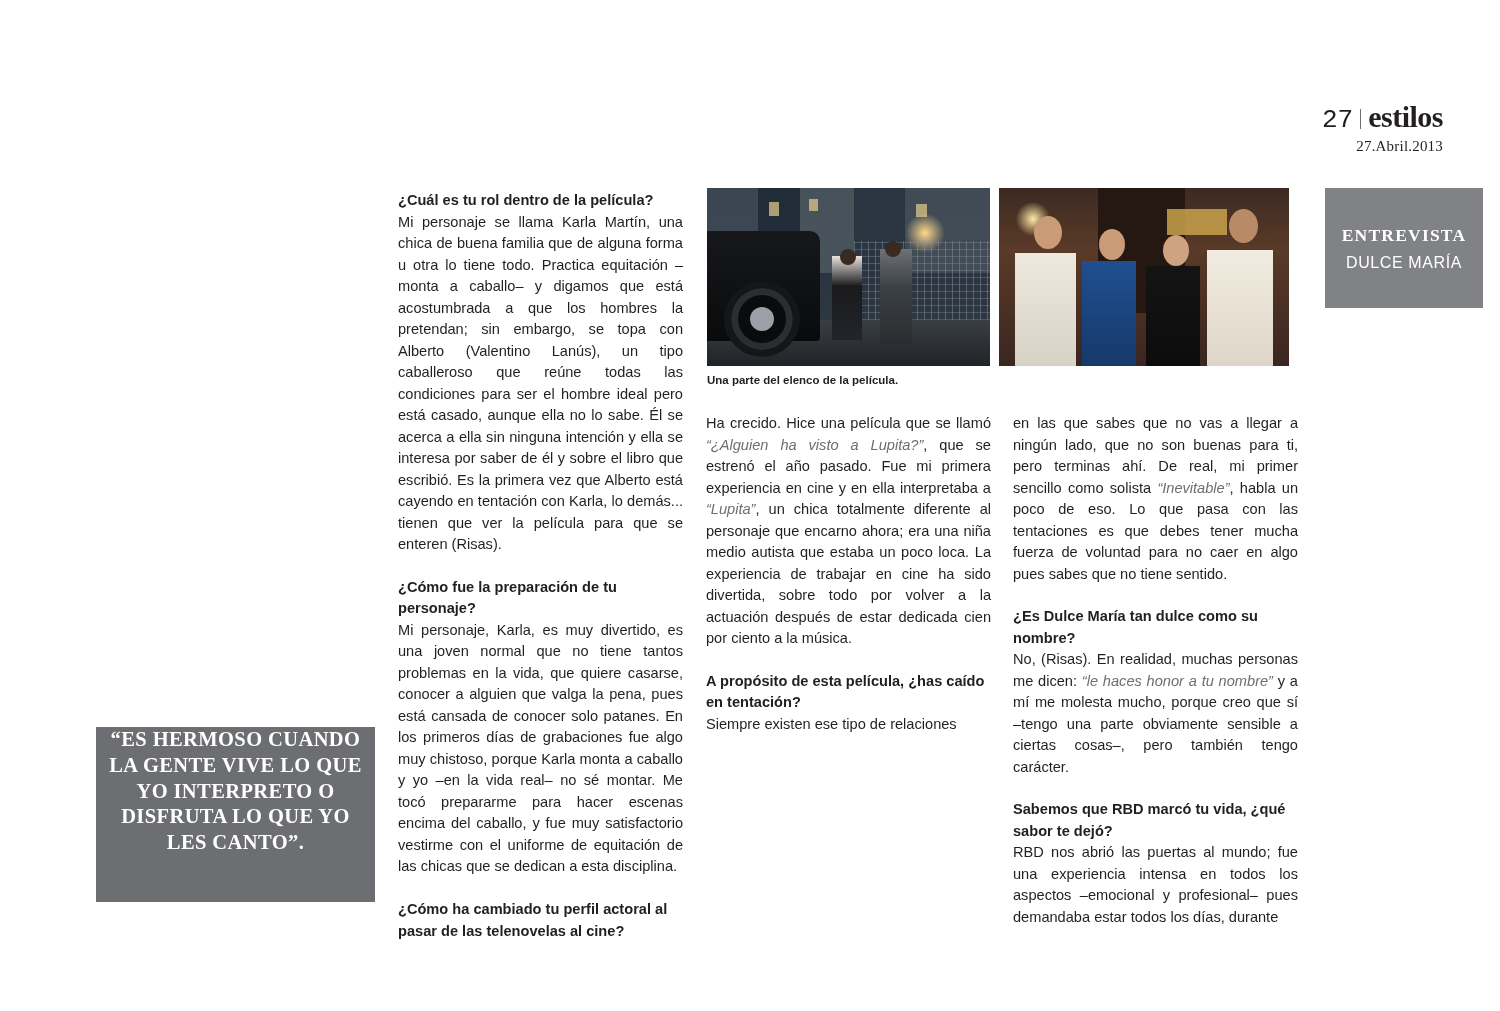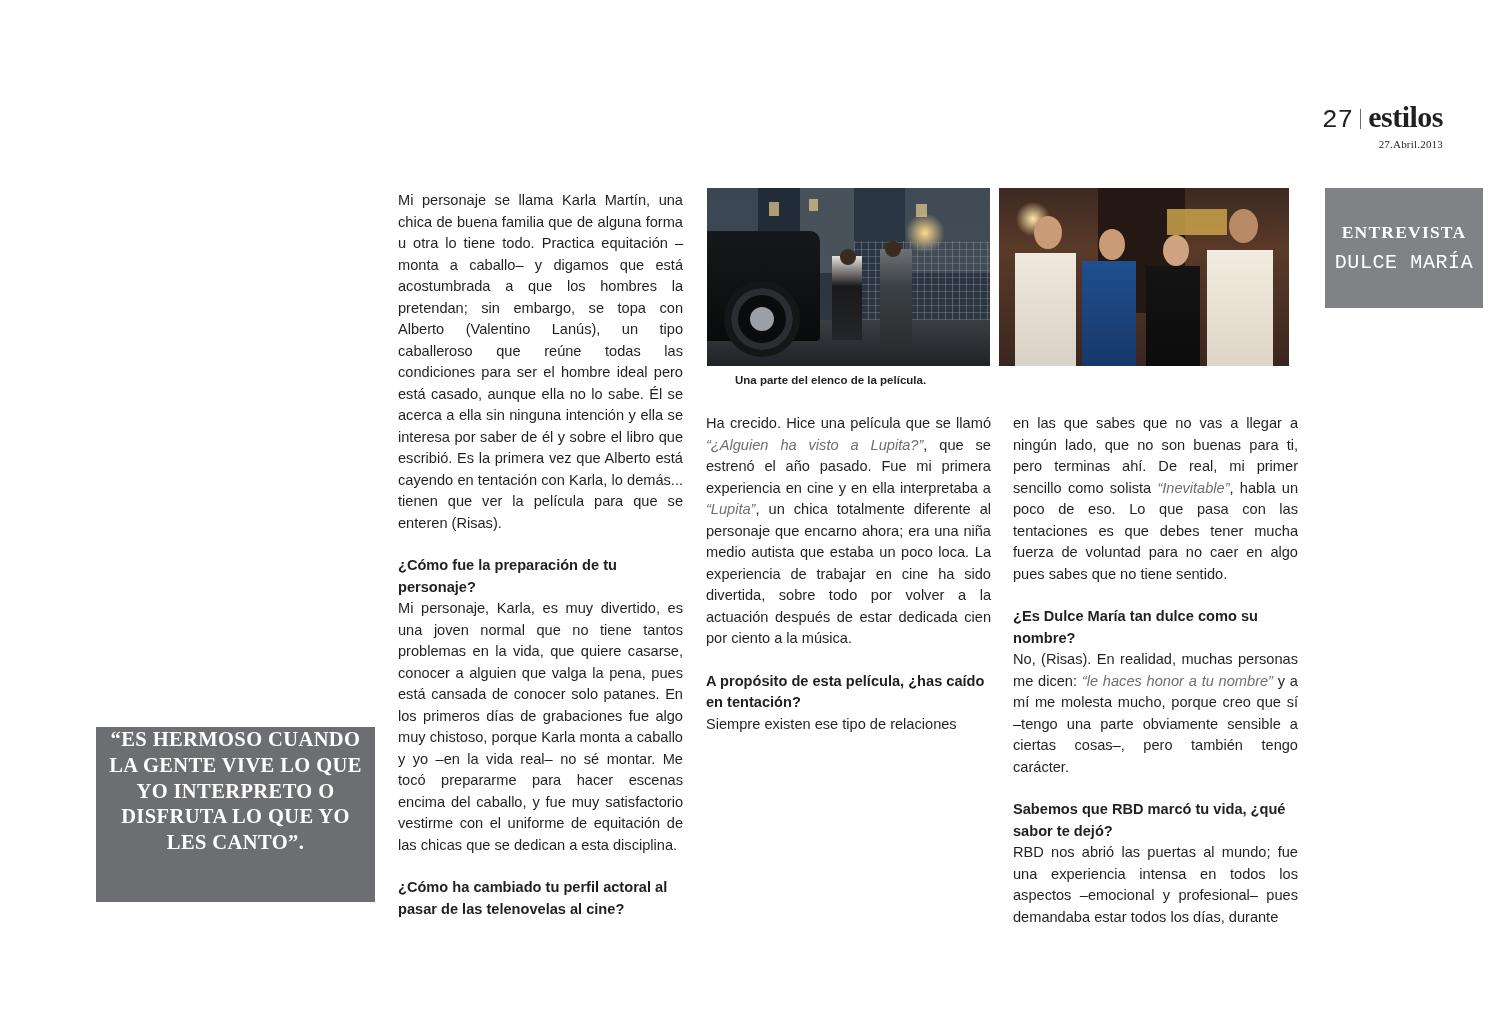--- a/index.html
+++ b/index.html
@@ -45,21 +45,21 @@
   }
   .folio-brand {
     font-family: "Liberation Serif", serif;
     font-size: 30px;
     font-weight: bold;
     color: #231f20;
     letter-spacing: -0.5px;
   }
   .folio-date {
     font-family: "Liberation Serif", serif;
-    font-size: 11px;
+    font-size: 15px;
     color: #231f20;
     margin-top: 3px;
     letter-spacing: 0.2px;
   }
 
   
   .section-tag {
     position: absolute;
     top: 188px;
     left: 1325px;
@@ -73,22 +73,22 @@
     justify-content: center;
     text-align: center;
   }
   .section-tag .t1 {
     font-family: "Liberation Serif", serif;
     font-weight: bold;
     font-size: 17.5px;
     letter-spacing: 1.2px;
   }
   .section-tag .t2 {
-    font-family: Liberation Mono, monospace;
-    font-size: 20px;
+    font-family: Liberation Sans, sans-serif;
+    font-size: 16px;
     letter-spacing: 0.6px;
     margin-top: 8px;
   }
 
   
   .pullquote {
     position: absolute;
     left: 96px;
     top: 727px;
     width: 279px;
@@ -148,21 +148,20 @@
   #photo2 { left: 999px; width: 290px; }
 
   .caption {
     position: absolute;
     left: 707px;
     top: 374px;
     width: 400px;
     font-size: 11.5px;
     font-weight: bold;
     color: #231f20;
-    margin-left: 28px;
   }
 
   
   .p1-sky {
     position: absolute; inset: 0;
     background: linear-gradient(180deg,#1d2b3a 0%,#26323f 22%,#2b3440 46%,#2f3a42 100%);
   }
   .p1-bldg {
     position:absolute; left:0; top:0; width:100%; height:48%;
     background:
@@ -276,20 +275,21 @@
 
   <div class="person" style="left:70%;width:26%;height:88%;">
     <div class="p-body" style="left:6%;width:88%;height:74%;background:linear-gradient(180deg,#f2ece0,#ddd6c8);"></div>
     <div class="p-head" style="left:36%;top:0%;width:29px;height:34px;background:#b98a66;"></div>
   </div>
 </div>
 
 <div class="caption">Una parte del elenco de la película.</div>
 
 <div class="col" id="col1">
+  <p class="q first">¿Cuál es tu rol dentro de la película?</p>
   <p class="a">Mi personaje se llama Karla Martín, una chica de buena familia que de alguna forma u otra lo tiene todo. Practica equitación –monta a caballo– y digamos que está acostumbrada a que los hombres la pretendan; sin embargo, se topa con Alberto (Valentino Lanús), un tipo caballeroso que reúne todas las condiciones para ser el hombre ideal pero está casado, aunque ella no lo sabe. Él se acerca a ella sin ninguna intención y ella se interesa por saber de él y sobre el libro que escribió. Es la primera vez que Alberto está cayendo en tentación con Karla, lo demás... tienen que ver la película para que se enteren (Risas).</p>
   <p class="q">¿Cómo fue la preparación de tu personaje?</p>
   <p class="a">Mi personaje, Karla, es muy divertido, es una joven normal que no tiene tantos problemas en la vida, que quiere casarse, conocer a alguien que valga la pena, pues está cansada de conocer solo patanes. En los primeros días de grabaciones fue algo muy chistoso, porque Karla monta a caballo y yo –en la vida real– no sé montar. Me tocó prepararme para hacer escenas encima del caballo, y fue muy satisfactorio vestirme con el uniforme de equitación de las chicas que se dedican a esta disciplina.</p>
   <p class="q">¿Cómo ha cambiado tu perfil actoral al pasar de las telenovelas al cine?</p>
 </div>
 
 <div class="col" id="col2">
   <p class="a"><span>Ha crecido. Hice una película que se llamó </span><span class="it">“¿Alguien ha visto a Lupita?”</span><span>, que se estrenó el año pasado. Fue mi primera experiencia en cine y en ella interpretaba a </span><span class="it">“Lupita”</span><span>, un chica totalmente diferente al personaje que encarno ahora; era una niña medio autista que estaba un poco loca. La experiencia de trabajar en cine ha sido divertida, sobre todo por volver a la actuación después de estar dedicada cien por ciento a la música.</span></p>
   <p class="q">A propósito de esta película, ¿has caído en tentación?</p>
   <p class="a">Siempre existen ese tipo de relaciones</p>

